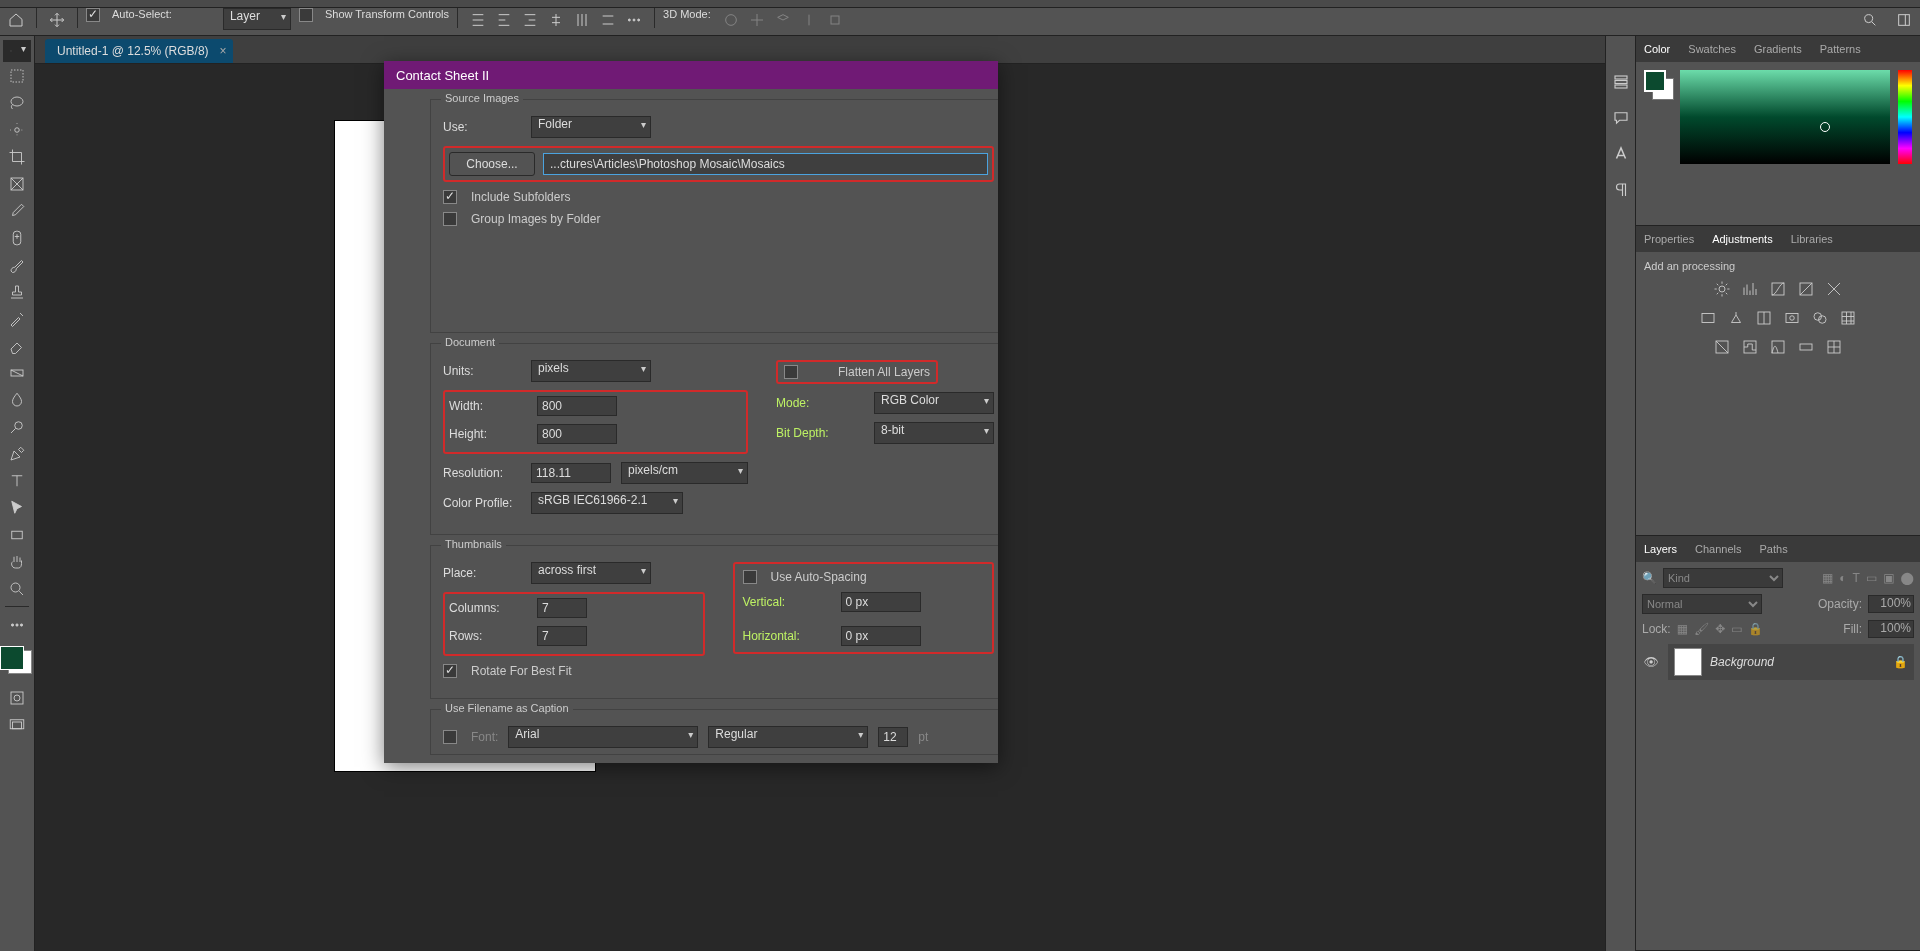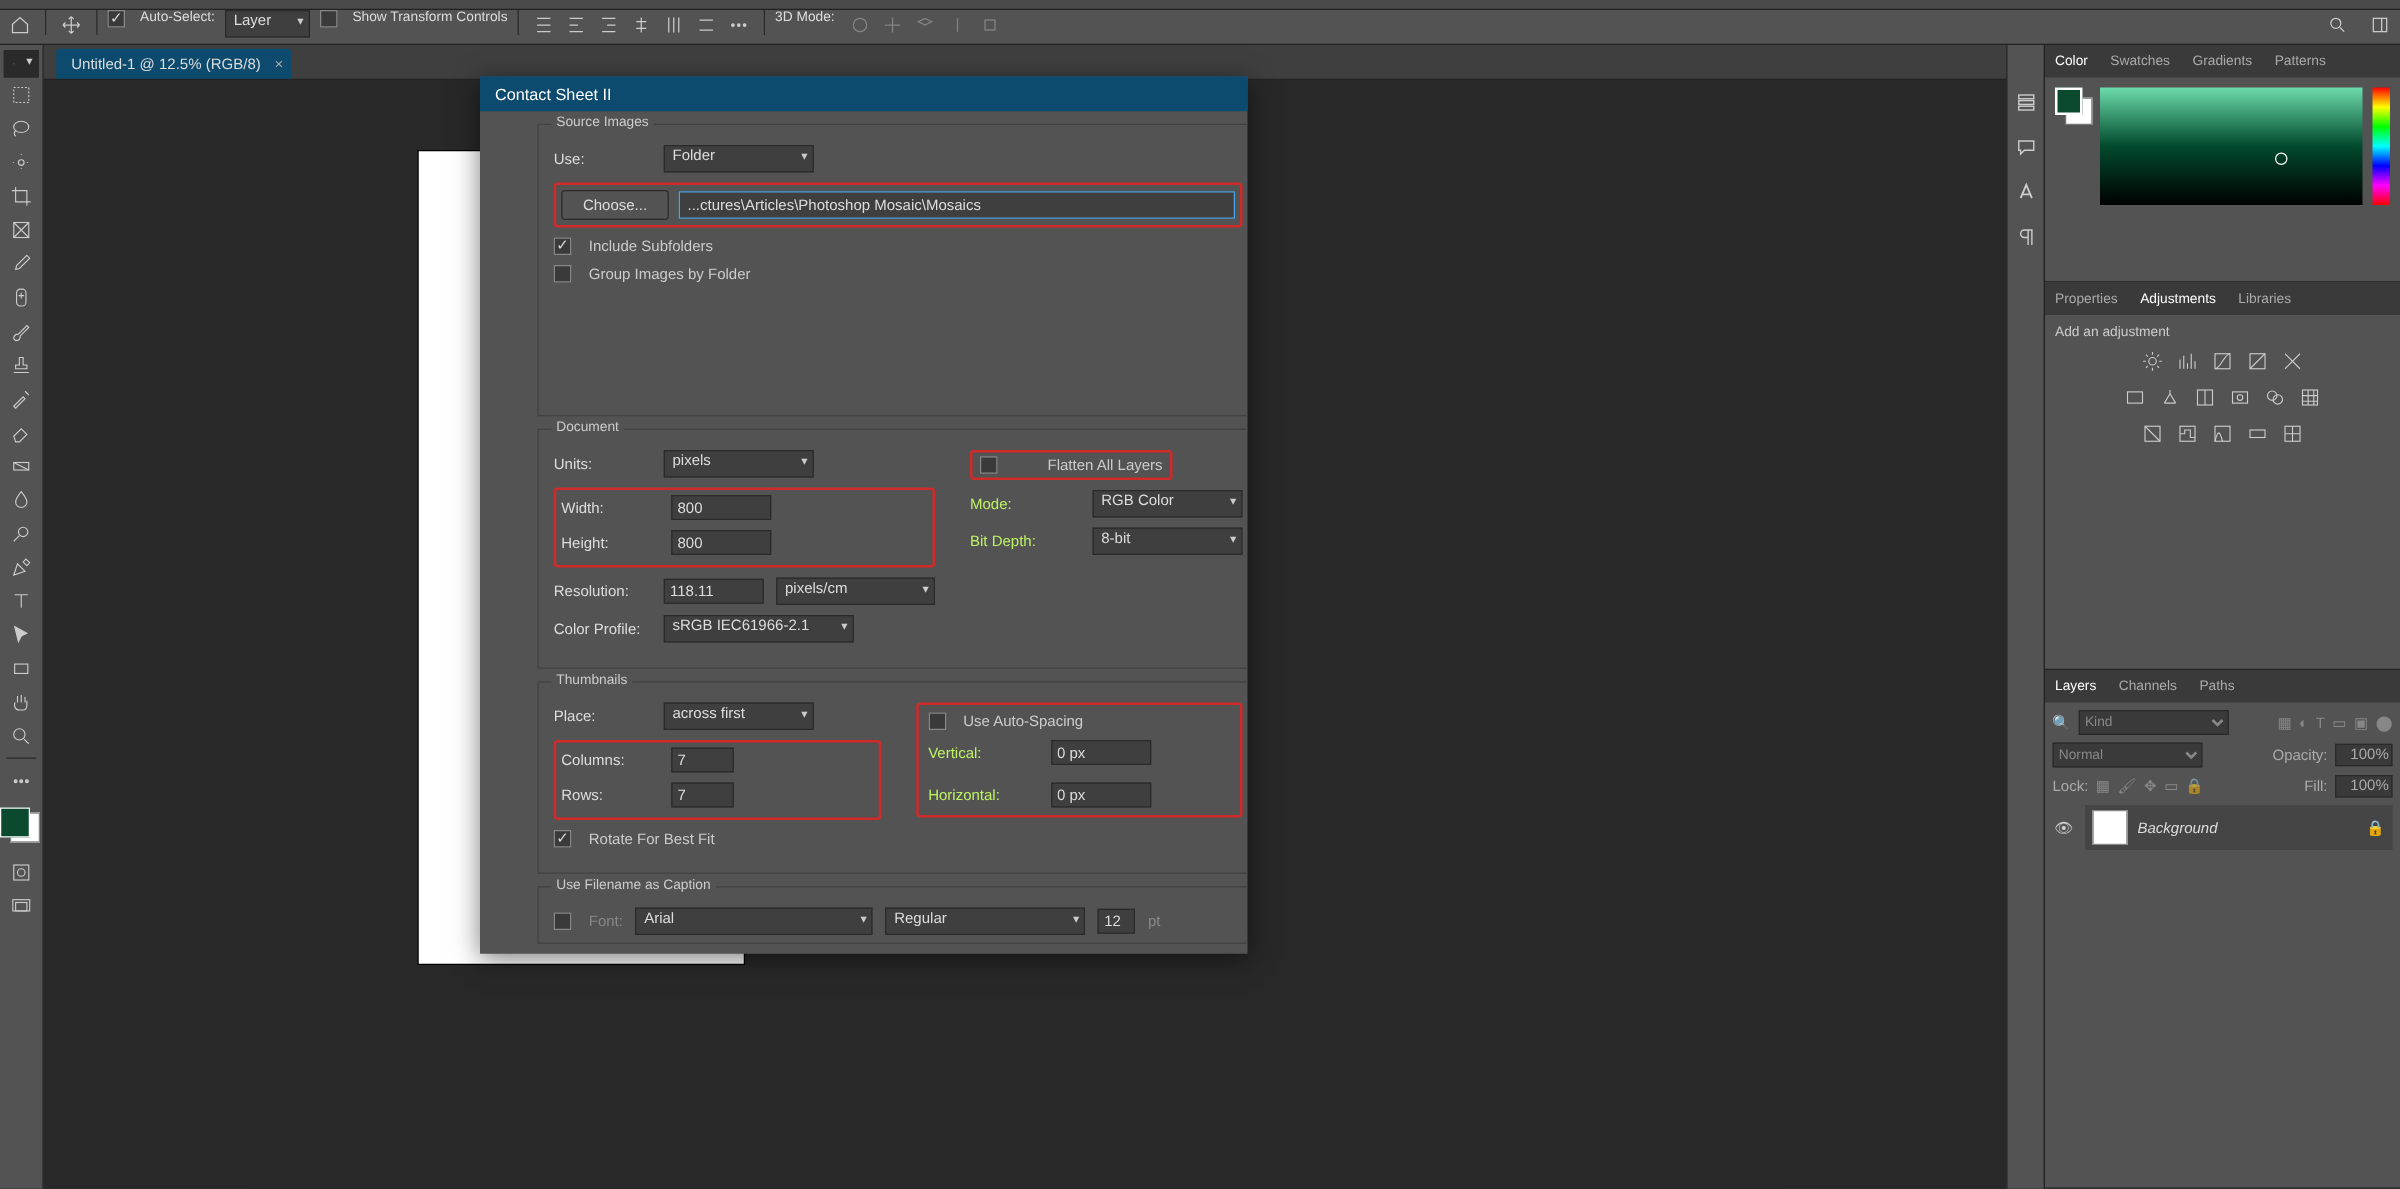--- a/index.html
+++ b/index.html
@@ -48,21 +48,21 @@
 .layers-body{padding:6px;display:flex;flex-direction:column;gap:6px;}
 .layer-ctrl{display:flex;align-items:center;gap:6px;font-size:11px;color:#aaa;}
 .layer-ctrl select{background:#3a3a3a;color:#888;border:1px solid #2a2a2a;height:20px;flex:0 0 120px;font-size:11px;}
 .layer-ctrl .pct{background:#3a3a3a;border:1px solid #2a2a2a;width:46px;height:18px;text-align:right;padding-right:2px;color:#aaa;}
 .layer-item{display:flex;align-items:center;background:#454545;height:36px;gap:8px;padding:0 6px;}
 .layer-thumb{width:28px;height:28px;background:#fff;border:1px solid #888;}
 .layer-name{font-style:italic;color:#ddd;}
 .layer-lock{margin-left:auto;color:#ccc;}
 
 .dlg { position:absolute; left:384px; top:25px; width:614px; height:702px; background:#535353; box-shadow:0 4px 20px rgba(0,0,0,.5); display:flex; flex-direction:column; }
-.dlg-title { height:28px; background:#0c4a6e; color:#fff; font-size:13px; display:flex; align-items:center; padding:0 12px; }
+.dlg-title { height:28px; background:#701a75; color:#fff; font-size:13px; display:flex; align-items:center; padding:0 12px; }
 .dlg-body { flex:1; padding:10px 14px 8px 12px; display:flex; gap:12px; overflow:hidden;}
 .dlg-left { flex:1; display:flex; flex-direction:column; gap:10px;padding-left:34px; }
 .dlg-right { width:120px; display:flex; flex-direction:column; gap:8px; }
 .fieldset { border:1px solid #424242; position:relative; padding:16px 12px 12px 12px; }
 .fs-title { position:absolute; top:-8px; left:10px; background:#535353; color:#ccc; font-size:11px; padding:0 4px;}
 .row { display:flex; align-items:center; gap:10px; margin-bottom:8px; }
 .lbl { width:78px; color:#ddd; font-size:12px; }
 .sel { background:#3f3f3f; color:#ddd; border:1px solid #2a2a2a; height:22px; font-size:12px; padding:0 18px 0 6px; position:relative;}
 .sel::after{content:"▾";position:absolute;right:4px;top:2px;color:#ccc;font-size:10px;}
 .sel.w120{width:120px;} .sel.w115{width:127px;} .sel.w150{width:152px;}
@@ -94,21 +94,21 @@
       </div>
     <div class="sep"></div>
     <div class="icon-btn">
         <svg viewBox="0 0 24 24">
           <path d="M12 2v20M2 12h20M12 2l-3 3M12 2l3 3M12 22l-3-3M12 22l3-3M2 12l3-3M2 12l3 3M22 12l-3-3M22 12l-3 3"></path>
         </svg>
       </div>
     <div class="sep"></div>
     <span class="cb checked"></span>
     <label>Auto-Select:</label>
-    <div class="sel w120" style="width:68px;">Layer</div>
+    <div class="sel w120" style="width:68px;margin-left:43px;">Layer</div>
     <span class="cb"></span>
     <label>Show Transform Controls</label>
     <div class="sep"></div>
     <div style="display:flex;gap:2px;">
       <div class="icon-btn">
           <svg viewBox="0 0 24 24">
             <path d="M4 4h16M4 12h16M4 20h16"></path>
           </svg>
         </div>
       <div class="icon-btn">
@@ -384,21 +384,21 @@
         </div>
       </div>
 
       <div class="panel" style="height:310px;">
         <div class="ptabs">
           <span class="ptab">Properties</span>
           <span class="ptab active">Adjustments</span>
           <span class="ptab">Libraries</span>
         </div>
         <div class="pbody">
-          <div style="color:#ccc;font-size:11px;margin-bottom:8px;">Add an adjustment</div>
+          <div style="color:#ccc;font-size:11px;margin-bottom:8px;">Add an processing</div>
           <div class="adj-row">
             <span><svg viewBox="0 0 24 24">
                   <circle cx="12" cy="12" r="4"></circle>
                   <path d="M12 2v3M12 19v3M2 12h3M19 12h3M5 5l2 2M17 17l2 2M19 5l-2 2M5 19l2-2"></path>
                 </svg></span>
             <span><svg viewBox="0 0 24 24">
                   <path d="M4 20V10M8 20V6M12 20V14M16 20V4M20 20V12"></path>
                 </svg></span>
             <span><svg viewBox="0 0 24 24">
                   <rect x="4" y="4" width="16" height="16"></rect>

